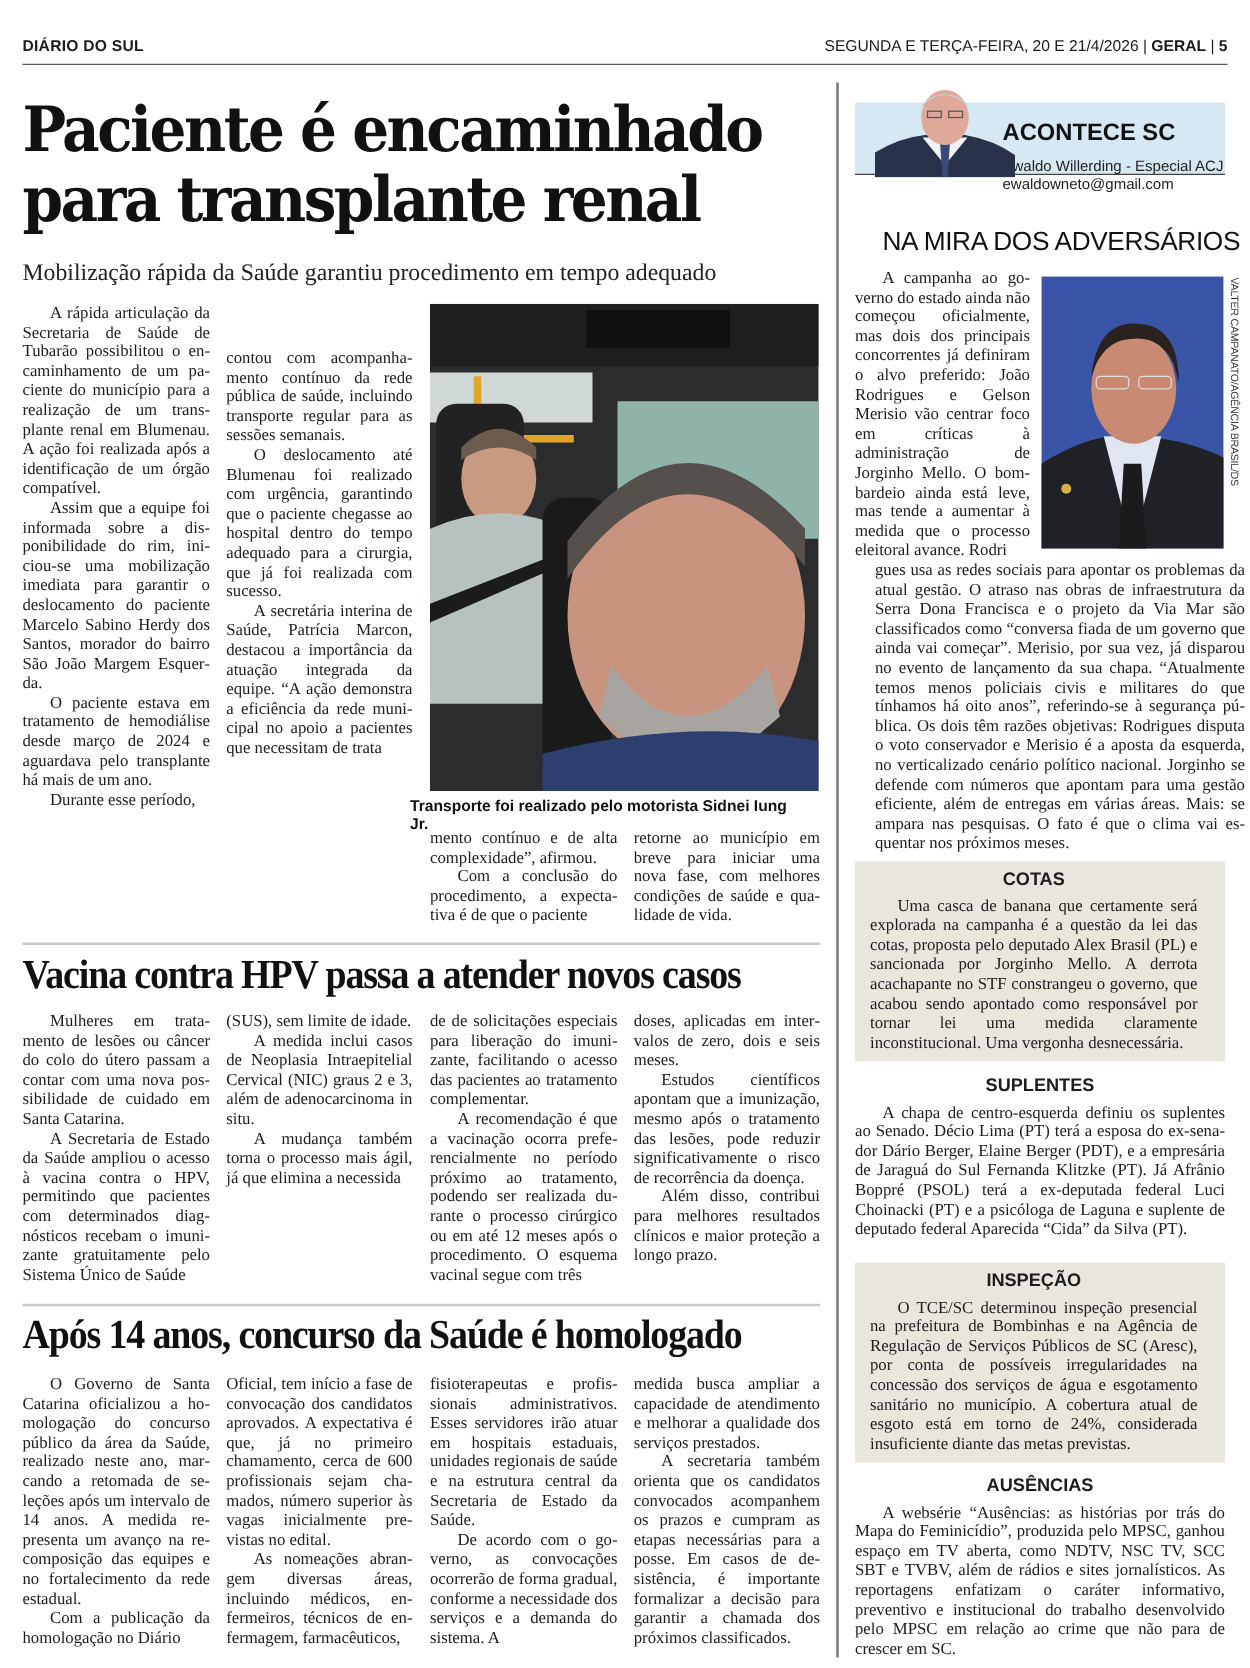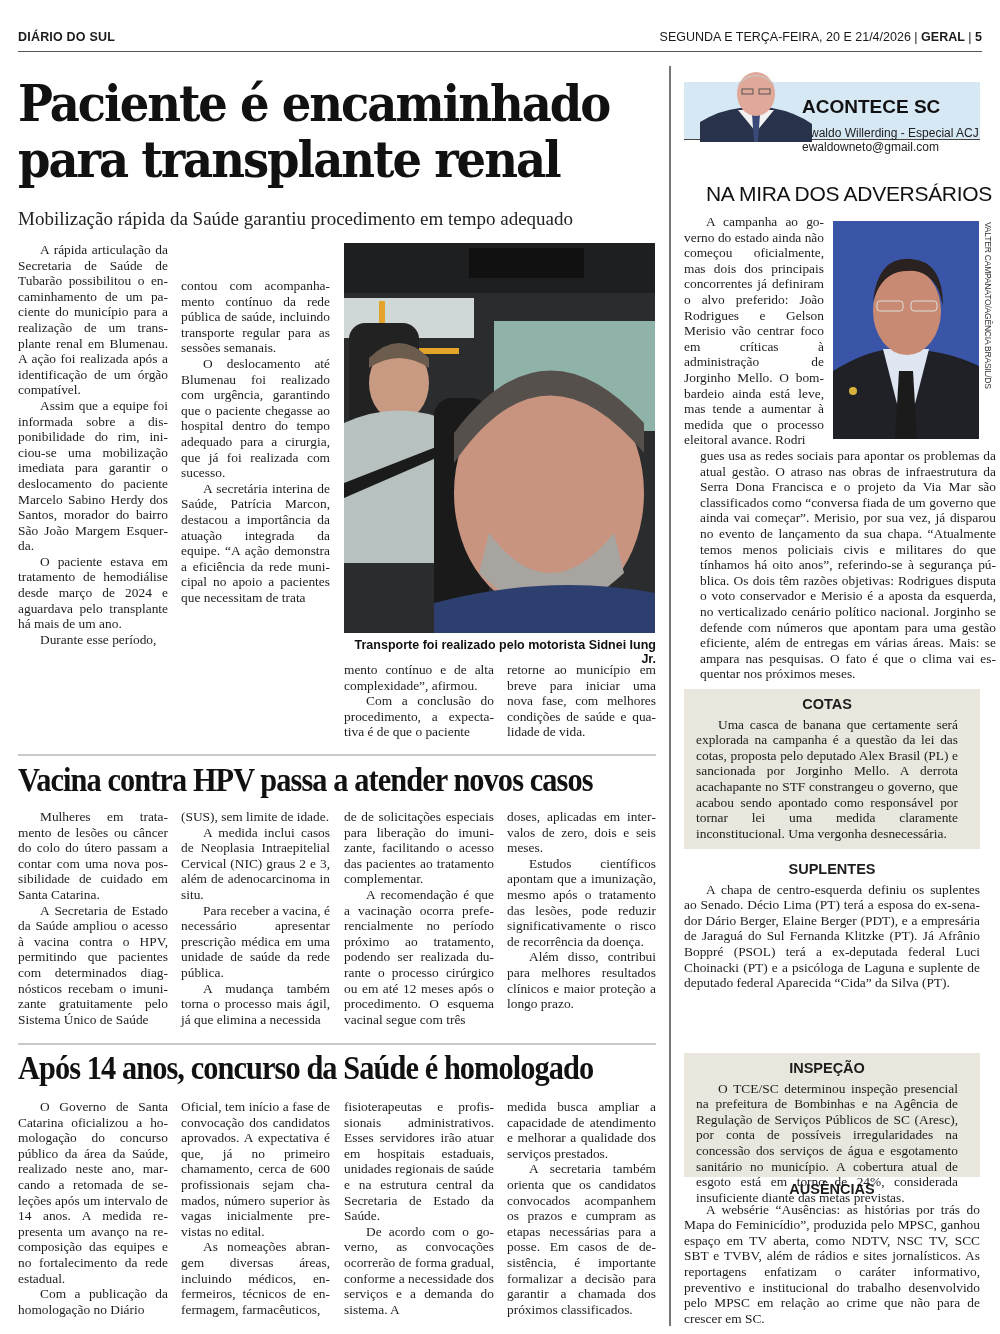--- a/index.html
+++ b/index.html
@@ -83,41 +83,40 @@
     <path d="M25 115 Q55 85 85 115 L85 125 Q55 105 25 125 Z" fill="#6b5c4e"></path>
     <path d="M0 180 Q55 155 110 180 L110 320 L0 320 Z" fill="#b6c1c0"></path>
     <path d="M0 240 L115 195 L115 205 L0 255 Z" fill="#1b1b1b"></path>
     <rect x="90" y="155" width="55" height="235" rx="18" fill="#1a1a1a"></rect>
     <ellipse cx="205" cy="250" rx="95" ry="120" fill="#c9947f"></ellipse>
     <path d="M110 220 Q200 90 300 210 L300 180 Q200 70 110 190 Z" fill="#56504c"></path>
     <path d="M145 290 Q205 370 270 290 L280 330 Q205 400 135 330 Z" fill="#a8a4a0"></path>
     <path d="M90 360 Q205 330 311 350 L311 390 L90 390 Z" fill="#2d3f6e"></path>
   </svg>
 </div>
-<div class="caption" style="left:344px; top:638px; width:312px;text-align:right;">Transporte foi realizado pelo motorista Sidnei Iung Jr.</div>
+<div class="caption" style="left:328px; top:638px; width:312px;">Transporte foi realizado pelo motorista Sidnei Iung Jr.</div>
 
 <div class="col txt" style="left:344px; top:662px; width:150px;">
   <p style="text-indent:0">mento contínuo e de alta complexidade”, afirmou.</p>
   <p>Com a conclusão do procedimento, a expecta­tiva é de que o paciente</p>
 </div>
 <div class="col txt" style="left:507px; top:662px; width:149px;">
   <p style="text-indent:0">retorne ao município em breve para iniciar uma nova fase, com melhores condições de saúde e qua­lidade de vida.</p>
 </div>
 
 <div class="rule" style="top:754px;"></div>
 <h2 class="headline-sec" style="top:762px;">Vacina contra HPV passa a atender novos casos</h2>
 
 <div class="col txt" style="left:18px; top:809px; width:150px;">
   <p>Mulheres em trata­mento de lesões ou câncer do colo do útero passam a contar com uma nova pos­sibilidade de cuidado em Santa Catarina.</p>
   <p>A Secretaria de Estado da Saúde ampliou o aces­so à vacina contra o HPV, permitindo que pacientes com determinados diag­nósticos recebam o imuni­zante gratuitamente pelo Sistema Único de Saúde</p>
 </div>
 <div class="col txt" style="left:181px; top:809px; width:149px;">
   <p style="text-indent:0">(SUS), sem limite de idade.</p>
   <p>A medida inclui casos de Neoplasia Intraepitelial Cervical (NIC) graus 2 e 3, além de adenocarcinoma in situ.</p>
-  <p>Para receber a vaci­na, é necessário apresen­tar prescrição médica em uma unidade de saúde da rede pública.</p>
   <p>A mudança também torna o processo mais ágil, já que elimina a necessida­</p>
 </div>
 <div class="col txt" style="left:344px; top:809px; width:150px;">
   <p style="text-indent:0">de de solicitações especiais para liberação do imuni­zante, facilitando o acesso das pacientes ao tratamen­to complementar.</p>
   <p>A recomendação é que a vacinação ocorra prefe­rencialmente no período próximo ao tratamento, podendo ser realizada du­rante o processo cirúrgico ou em até 12 meses após o procedimento. O esque­ma vacinal segue com três</p>
 </div>
 <div class="col txt" style="left:507px; top:809px; width:149px;">
   <p style="text-indent:0">doses, aplicadas em inter­valos de zero, dois e seis meses.</p>
   <p>Estudos científicos apontam que a imuniza­ção, mesmo após o trata­mento das lesões, pode reduzir significativamente o risco de recorrência da doença.</p>
   <p>Além disso, contribui para melhores resultados clínicos e maior proteção a longo prazo.</p>
@@ -187,21 +186,21 @@
 <div class="box txt" style="top:689px; height:160px;">
   <div class="box-title">COTAS</div>
   <p>Uma casca de banana que certamente será explorada na campanha é a questão da lei das cotas, proposta pelo deputado Alex Brasil (PL) e sancionada por Jorginho Mello. A derrota acacha­pante no STF constrangeu o governo, que acabou sendo apontado como responsável por tornar lei uma medida claramente inconstitucional. Uma vergonha desnecessária.</p>
 </div>
 
 <div class="note txt" style="top:862px;">
   <div class="box-title">SUPLENTES</div>
   <p>A chapa de centro-esquerda definiu os suplentes ao Senado. Décio Lima (PT) terá a esposa do ex-sena­dor Dário Berger, Elaine Berger (PDT), e a empresária de Jaraguá do Sul Fernanda Klitzke (PT). Já Afrânio Bo­ppré (PSOL) terá a ex-deputada federal Luci Choinacki (PT) e a psicóloga de Laguna e suplente de deputado federal Aparecida “Cida” da Silva (PT).</p>
 </div>
 
-<div class="box txt" style="top:1010px; height:124px;margin-top:43px;">
+<div class="box txt" style="top:1010px; height:160px;">
   <div class="box-title">INSPEÇÃO</div>
   <p>O TCE/SC determinou inspeção presencial na prefeitura de Bombinhas e na Agência de Regula­ção de Serviços Públicos de SC (Aresc), por conta de possíveis irregularidades na concessão dos ser­viços de água e esgotamento sanitário no municí­pio. A cobertura atual de esgoto está em torno de 24%, considerada insuficiente diante das metas previstas.</p>
 </div>
 
 <div class="note txt" style="top:1182px;">
   <div class="box-title">AUSÊNCIAS</div>
   <p>A websérie “Ausências: as histórias por trás do Mapa do Feminicídio”, produzida pelo MPSC, ganhou espaço em TV aberta, como NDTV, NSC TV, SCC SBT e TVBV, além de rádios e sites jornalísticos. As reporta­gens enfatizam o caráter informativo, preventivo e institucional do trabalho desenvolvido pelo MPSC em relação ao crime que não para de crescer em SC.</p>
 </div>
 
 </body></html>

